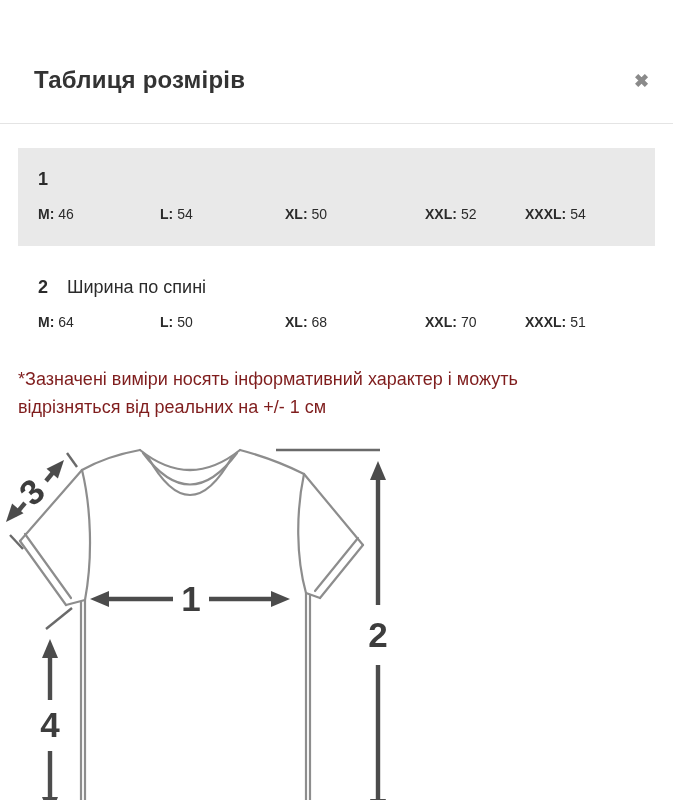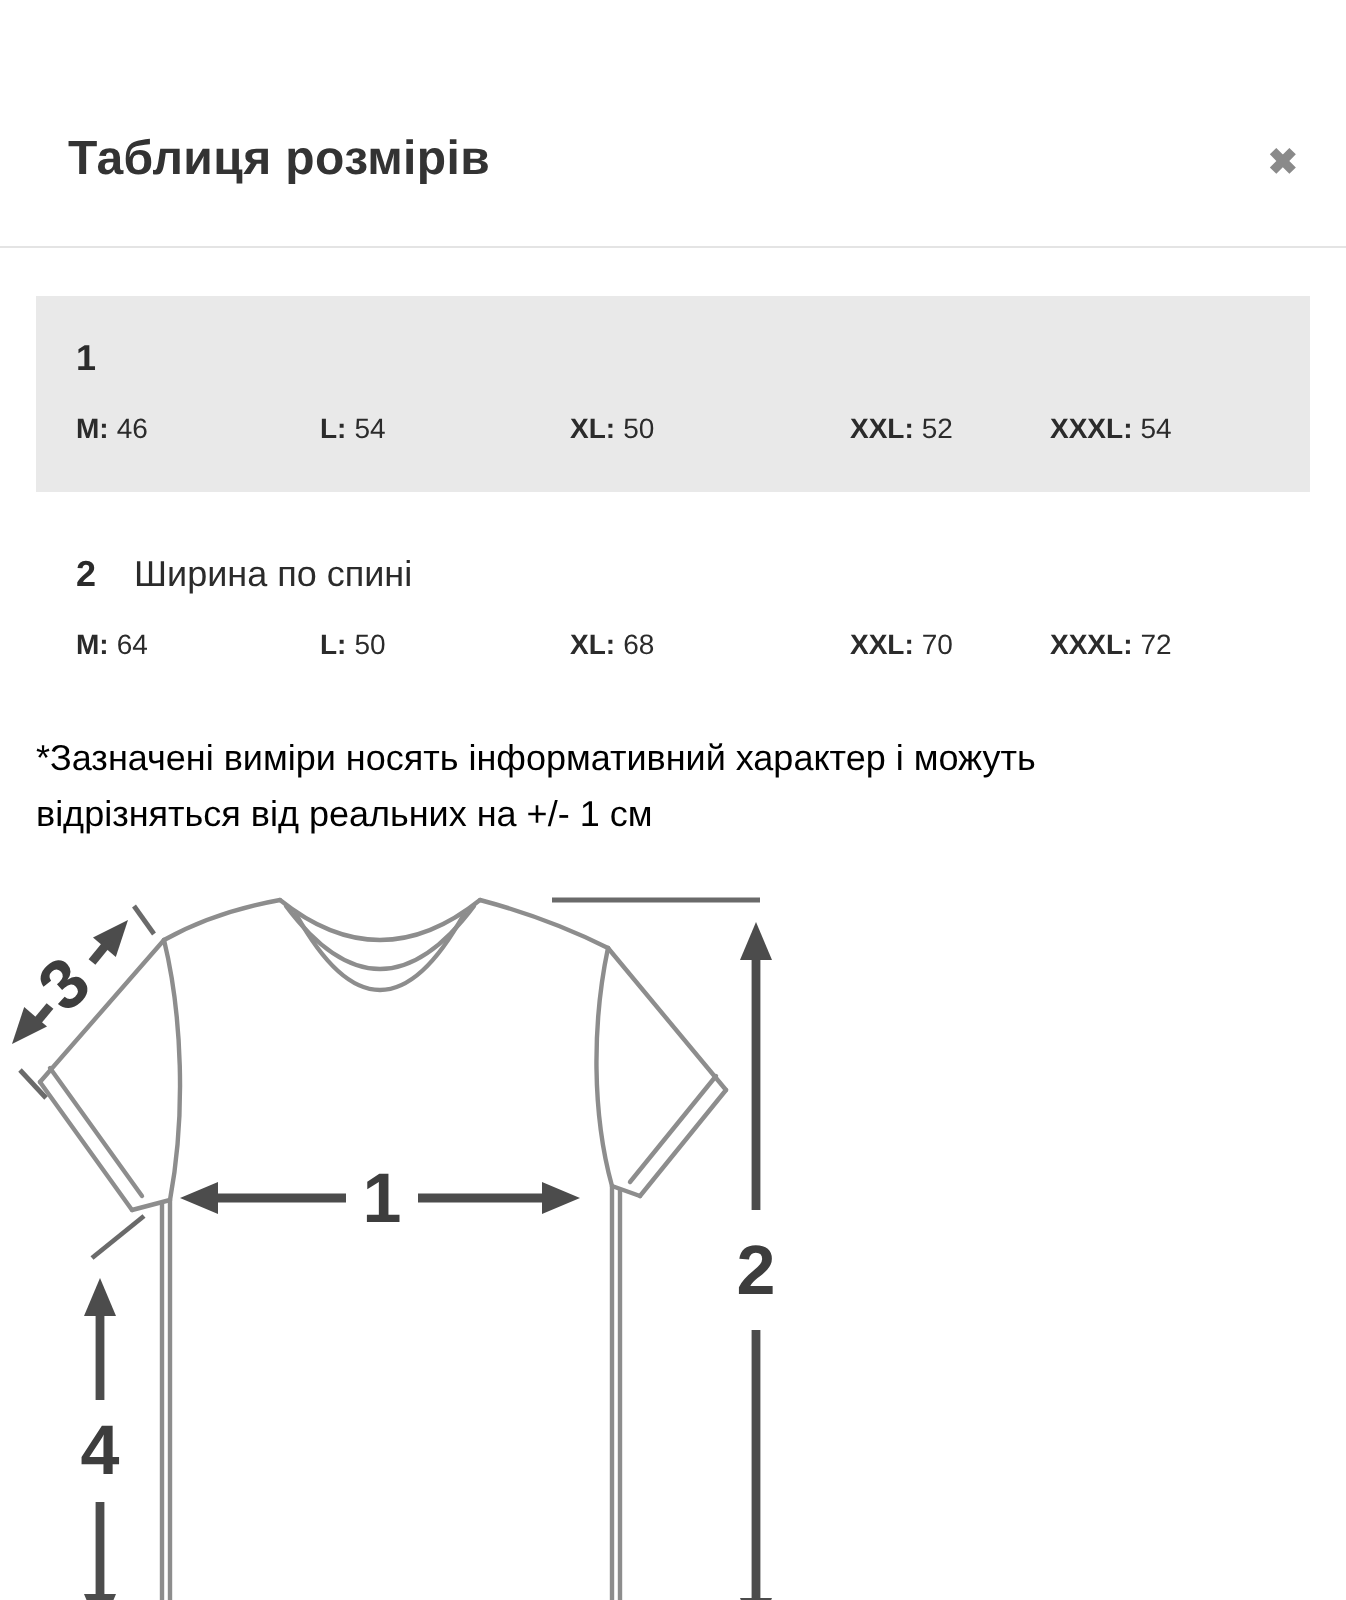--- a/index.html
+++ b/index.html
@@ -35,21 +35,21 @@
   .sizes{
     display:grid;grid-template-columns:122px 125px 140px 100px 1fr;
     margin-top:13px;font-size:14px;line-height:22px;color:#2b2b2b;
   }
   .size-cell .lbl{font-weight:700;}
   .size-cell .val{font-weight:400;margin-left:4px;}
 
   
   .note{
     margin:32px 18px 0 18px;max-width:540px;
-    font-size:18px;line-height:28px;color:#000000;
+    font-size:18px;line-height:28px;color:#7f1d1d;
   }
 
   
   .diagram{margin-top:16px;padding-left:2px;}
   .shirt{stroke:#8d8d8d;stroke-width:2.2;fill:none;stroke-linecap:round;stroke-linejoin:round;}
   .tick{stroke:#6a6a6a;stroke-width:2.4;fill:none;stroke-linecap:butt;}
   .arrow{stroke:#4c4c4c;stroke-width:4.4;fill:none;stroke-linecap:butt;}
   .head{fill:#4c4c4c;stroke:none;}
   .dim-label{
     font-family:"Liberation Sans", sans-serif;
@@ -83,21 +83,21 @@
   <div class="size-row plain">
     <div class="row-head">
       <span class="row-num">2</span>
       <span class="row-name">Ширина по спині</span>
     </div>
     <div class="sizes">
       <span class="size-cell"><span class="lbl">M:</span><span class="val">64</span></span>
       <span class="size-cell"><span class="lbl">L:</span><span class="val">50</span></span>
       <span class="size-cell"><span class="lbl">XL:</span><span class="val">68</span></span>
       <span class="size-cell"><span class="lbl">XXL:</span><span class="val">70</span></span>
-      <span class="size-cell"><span class="lbl">XXXL:</span><span class="val">72</span></span>
+      <span class="size-cell"><span class="lbl">XXXL:</span><span class="val">51</span></span>
     </div>
   </div>
 
   <div class="note">*Зазначені виміри носять інформативний характер і можуть відрізняться від реальних на +/- 1 см</div>
 
   <div class="diagram">
     <svg width="400" height="412" viewBox="0 0 400 412">
 
       <g>
 

